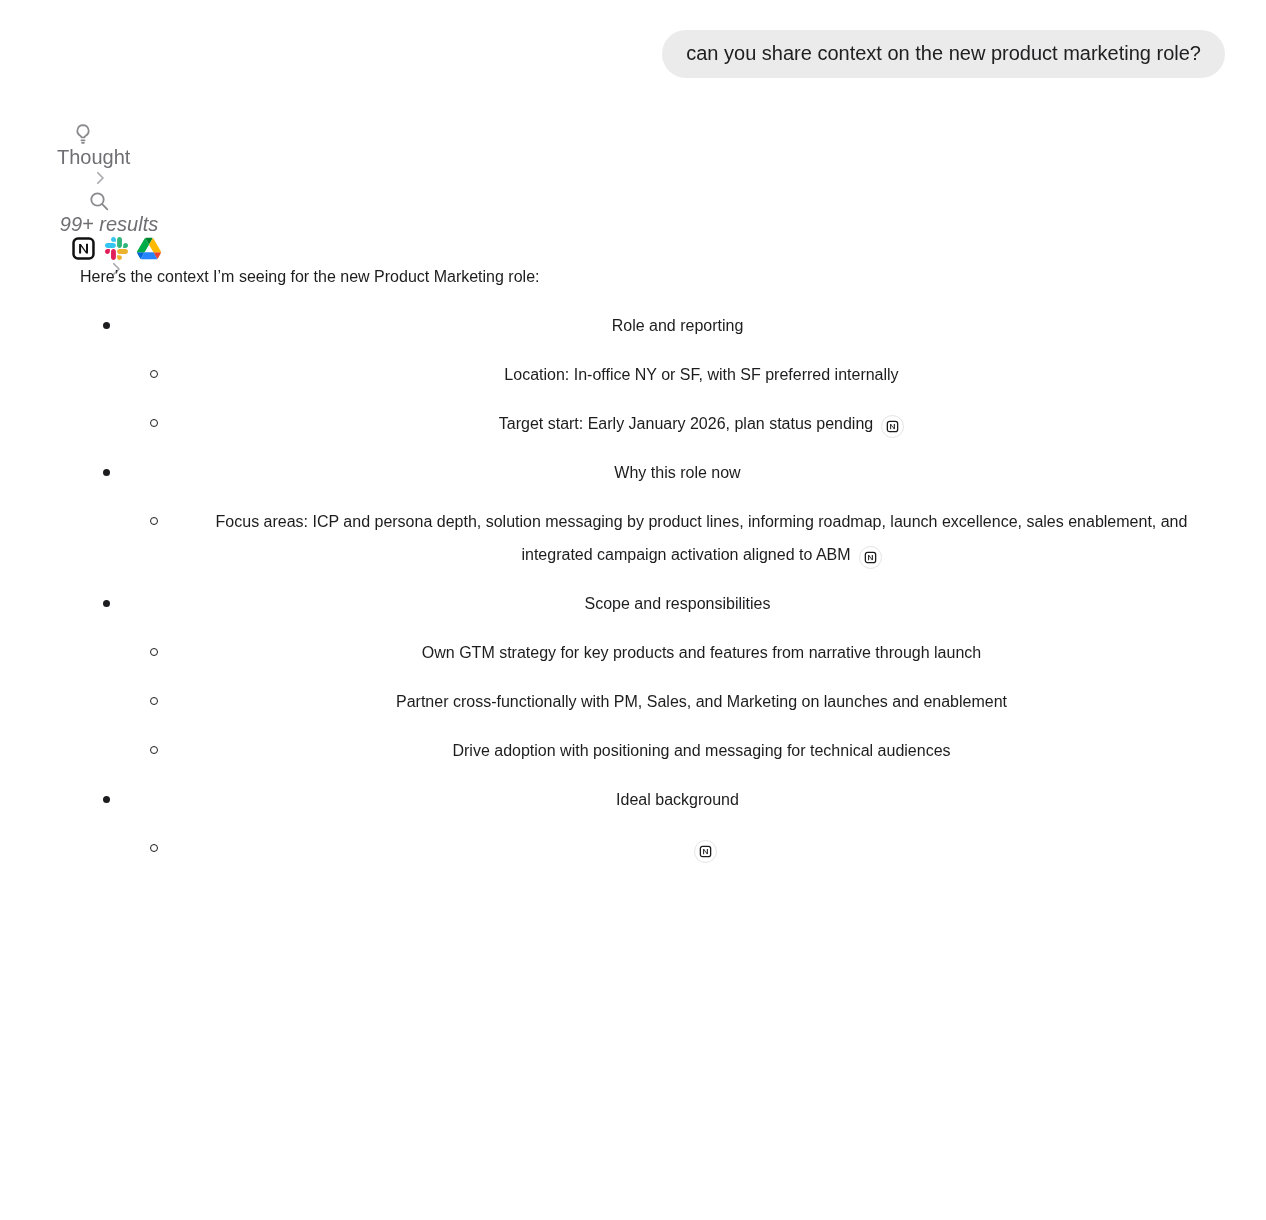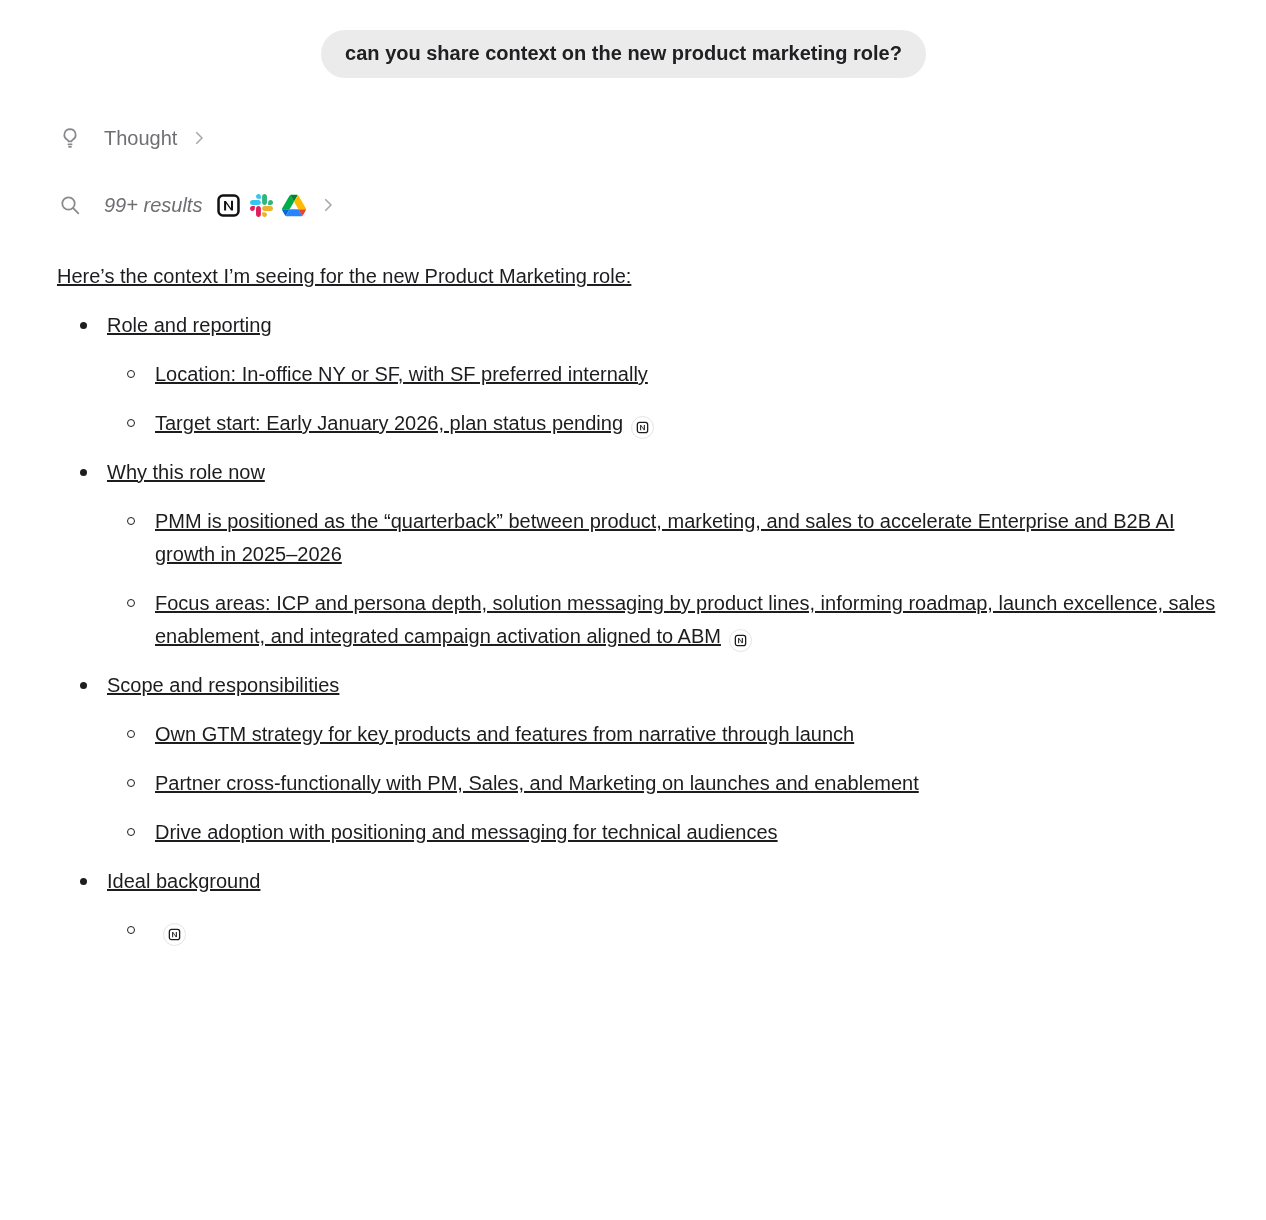--- a/index.html
+++ b/index.html
@@ -6,21 +6,21 @@
   html, body { width: 1266px; background: #ffffff; }
   body {
     height: 1220px;
     overflow: hidden;
     font-family: "Liberation Sans", "DejaVu Sans", sans-serif;
     color: #1d1d1f;
   }
   .page { width: 1266px; padding-top: 30px; }
 
   
-  .user-row { display: flex; justify-content: center; padding-right: 19px; font-weight: bold; }
+  .user-row { display: flex; justify-content: flex-end; padding-right: 41px; }
   .bubble {
     background: #ebebeb;
     border-radius: 24px;
     padding: 11px 24px 13px 24px;
     font-size: 20px;
     line-height: 24px;
     color: #202022;
     max-width: 900px;
   }
 
@@ -29,34 +29,35 @@
     display: flex;
     align-items: center;
     margin-left: 57px;
     background: none;
     border: none;
     cursor: pointer;
     font-family: inherit;
     font-size: 20px;
     color: #6e6e73;
     height: 32px;
+    flex-direction: column;
   }
   .tool-row.thought { margin-top: 44px; }
   .tool-row.results { margin-top: 35px; font-style: italic; }
   .tool-icon { width: 26px; height: 26px; display: inline-flex; align-items: center; justify-content: center; margin-right: 21px; }
   .tool-label { white-space: nowrap; }
   .src-icons { display: inline-flex; align-items: center; gap: 9px; margin-left: 14px; }
   .src-icon { width: 24px; height: 24px; display: inline-flex; align-items: center; justify-content: center; }
   .chev { display: inline-flex; align-items: center; margin-left: 13px; }
 
   
-  .response { margin-top: 39px; padding: 0 41px 0 57px; font-size: 20px; line-height: 33px; text-decoration: underline; }
+  .response { margin-top: 39px; padding: 0 41px 0 80px; font-size: 16px; line-height: 33px; }
   .intro { margin-bottom: 12px; }
 
-  ul.outline { list-style: none; }
+  ul.outline { list-style: none; text-align: center; }
   li.section-li { position: relative; padding-left: 50px; margin: 16px 0; }
   li.section-li::before {
     content: "";
     position: absolute;
     left: 23px; top: 13px;
     width: 7px; height: 7px;
     border-radius: 50%;
     background: #1d1d1f;
   }
   ul.sub-ul { list-style: none; margin-top: 16px; }
@@ -161,21 +162,20 @@
         <li class="section-li"><span>Role and reporting</span><ul class="sub-ul">
             <li class="sub-li"><span>Location: In-office NY or SF, with SF preferred internally</span></li>
             <li class="sub-li"><span>Target start: Early January 2026, plan status pending</span><span class="cite-chip">
                 <svg width="13" height="13" viewBox="0 0 24 24">
                   <rect x="2.5" y="2.5" width="19" height="19" rx="4" fill="#ffffff" stroke="#1d1d1f" stroke-width="2.4"></rect>
                   <path d="M7.6 17V7.6l1.8-.15 5 7.15V7.3h2v9.5l-1.9.18-5-7.2V17z" fill="#1d1d1f"></path>
                 </svg>
               </span></li>
           </ul></li>
         <li class="section-li"><span>Why this role now</span><ul class="sub-ul">
-            <li class="sub-li"><span>PMM is positioned as the “quarterback” between product, marketing, and sales to accelerate Enterprise and B2B AI growth in 2025–2026</span></li>
             <li class="sub-li"><span>Focus areas: ICP and persona depth, solution messaging by product lines, informing roadmap, launch excellence, sales enablement, and integrated campaign activation aligned to ABM</span><span class="cite-chip">
                 <svg width="13" height="13" viewBox="0 0 24 24">
                   <rect x="2.5" y="2.5" width="19" height="19" rx="4" fill="#ffffff" stroke="#1d1d1f" stroke-width="2.4"></rect>
                   <path d="M7.6 17V7.6l1.8-.15 5 7.15V7.3h2v9.5l-1.9.18-5-7.2V17z" fill="#1d1d1f"></path>
                 </svg>
               </span></li>
           </ul></li>
         <li class="section-li"><span>Scope and responsibilities</span><ul class="sub-ul">
             <li class="sub-li"><span>Own GTM strategy for key products and features from narrative through launch</span></li>
             <li class="sub-li"><span>Partner cross-functionally with PM, Sales, and Marketing on launches and enablement</span></li>

